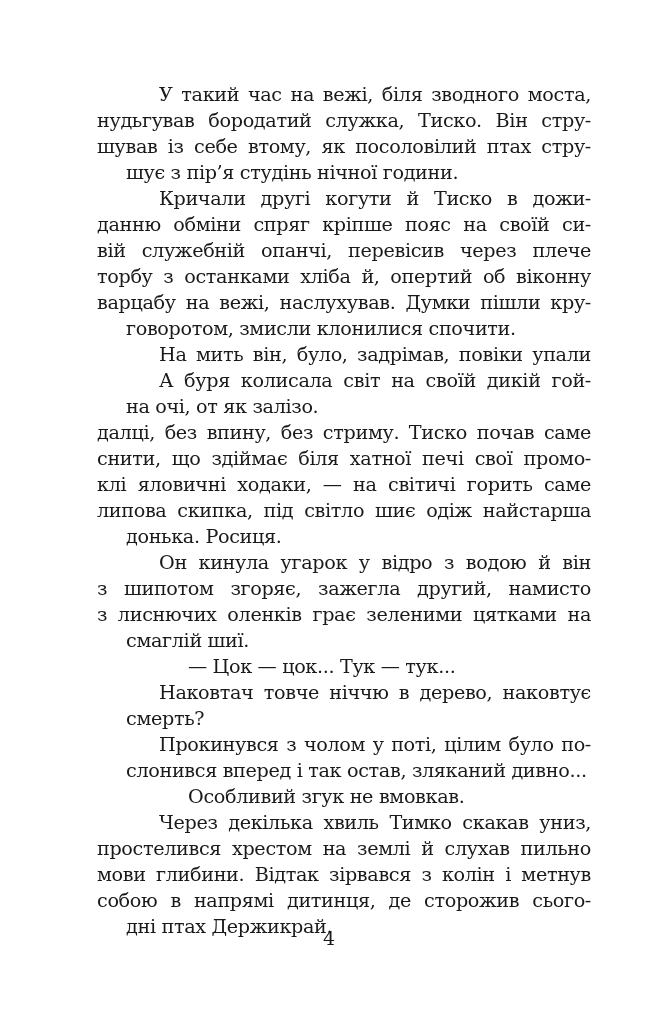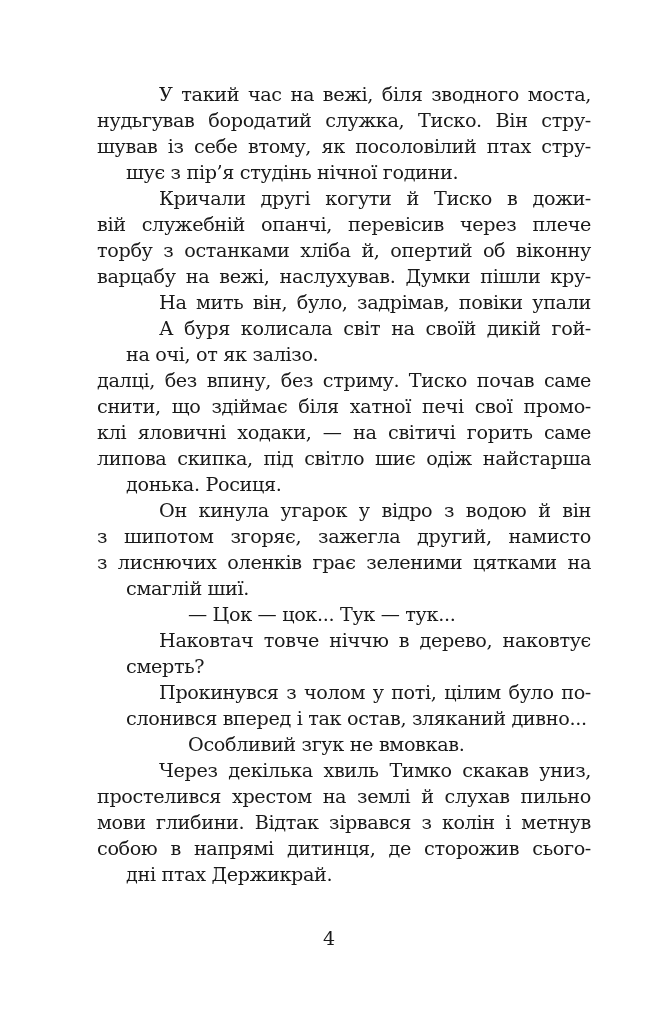--- a/index.html
+++ b/index.html
@@ -27,23 +27,25 @@
 </head>
 <body>
 
 <div class="page">
   <div class="text-block">
     <span class="line indent">У такий час на вежі, біля зводного моста,</span>
     <span class="line">нудьгував бородатий служка, Тиско. Він стру-</span>
     <span class="line">шував із себе втому, як посоловілий птах стру-</span>
     <span class="line last">шує з пір’я студінь нічної години.</span>
     <span class="line indent">Кричали другі когути й Тиско в дожи-</span>
+    <span class="line">данню обміни спряг кріпше пояс на своїй си-</span>
     <span class="line">вій служебній опанчі, перевісив через плече</span>
     <span class="line">торбу з останками хліба й, опертий об віконну</span>
     <span class="line">варцабу на вежі, наслухував. Думки пішли кру-</span>
+    <span class="line last">говоротом, змисли клонилися спочити.</span>
     <span class="line indent">На мить він, було, задрімав, повіки упали</span>
     <span class="line indent">А буря колисала світ на своїй дикій гой-</span>
     <span class="line last">на очі, от як залізо.</span>
     <span class="line">далці, без впину, без стриму. Тиско почав саме</span>
     <span class="line">снити, що здіймає біля хатної печі свої промо-</span>
     <span class="line">клі яловичні ходаки, — на світичі горить саме</span>
     <span class="line">липова скипка, під світло шиє одіж найстарша</span>
     <span class="line last">донька. Росиця.</span>
     <span class="line indent">Он кинула угарок у відро з водою й він</span>
     <span class="line">з шипотом згоряє, зажегла другий, намисто</span>

